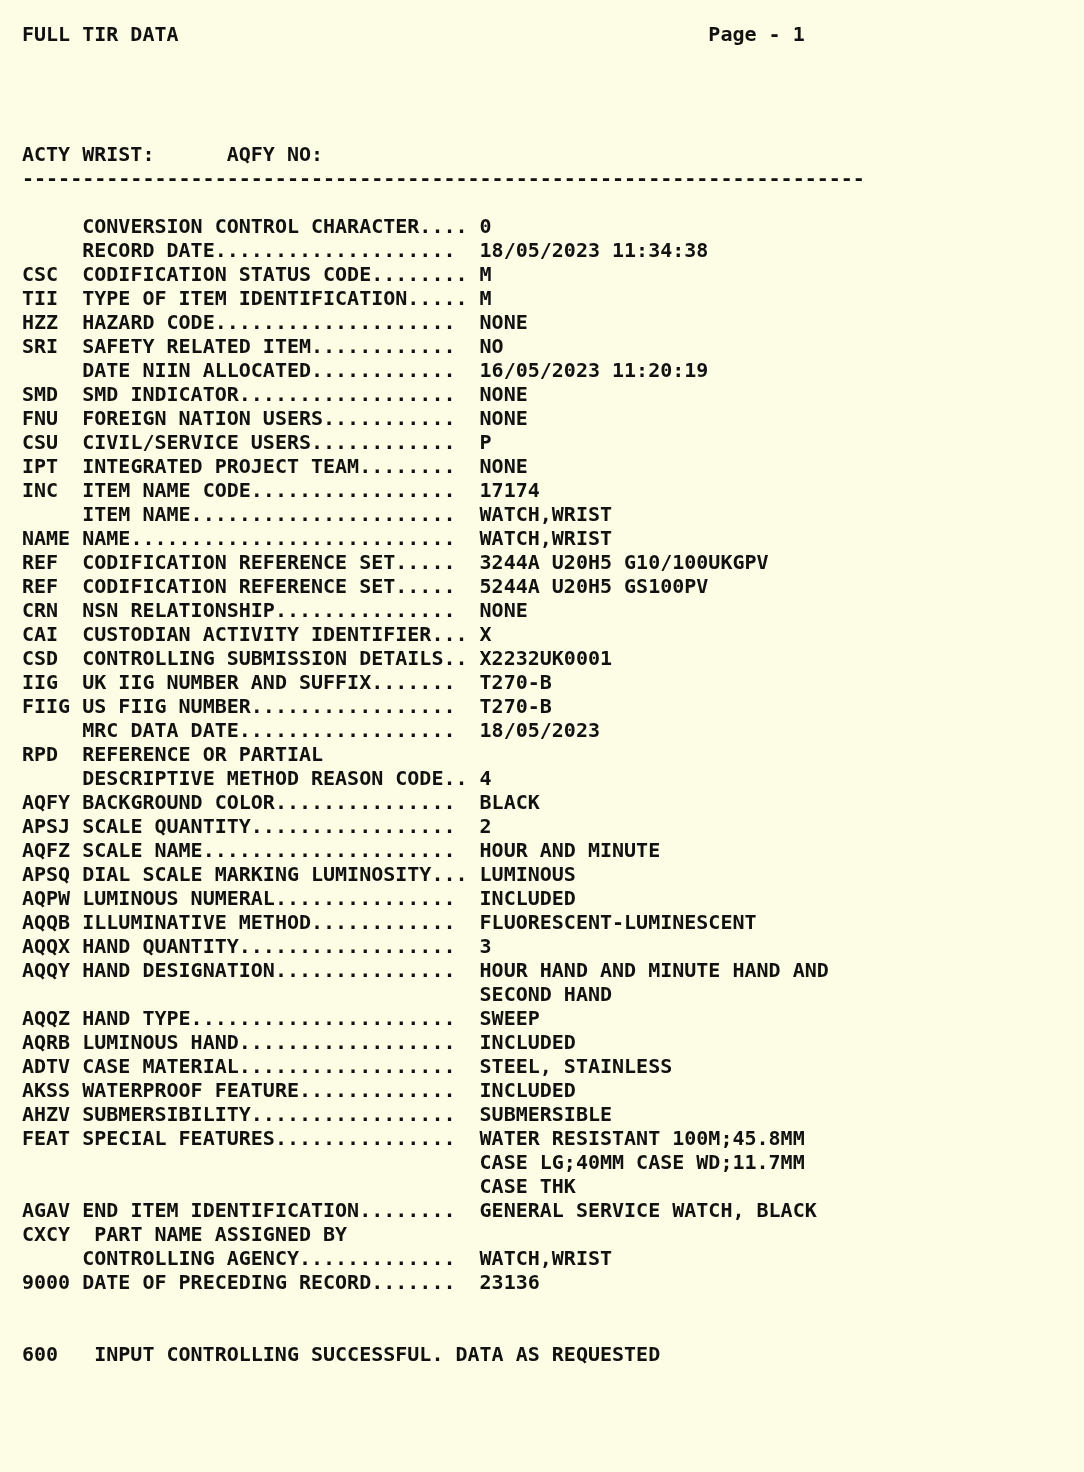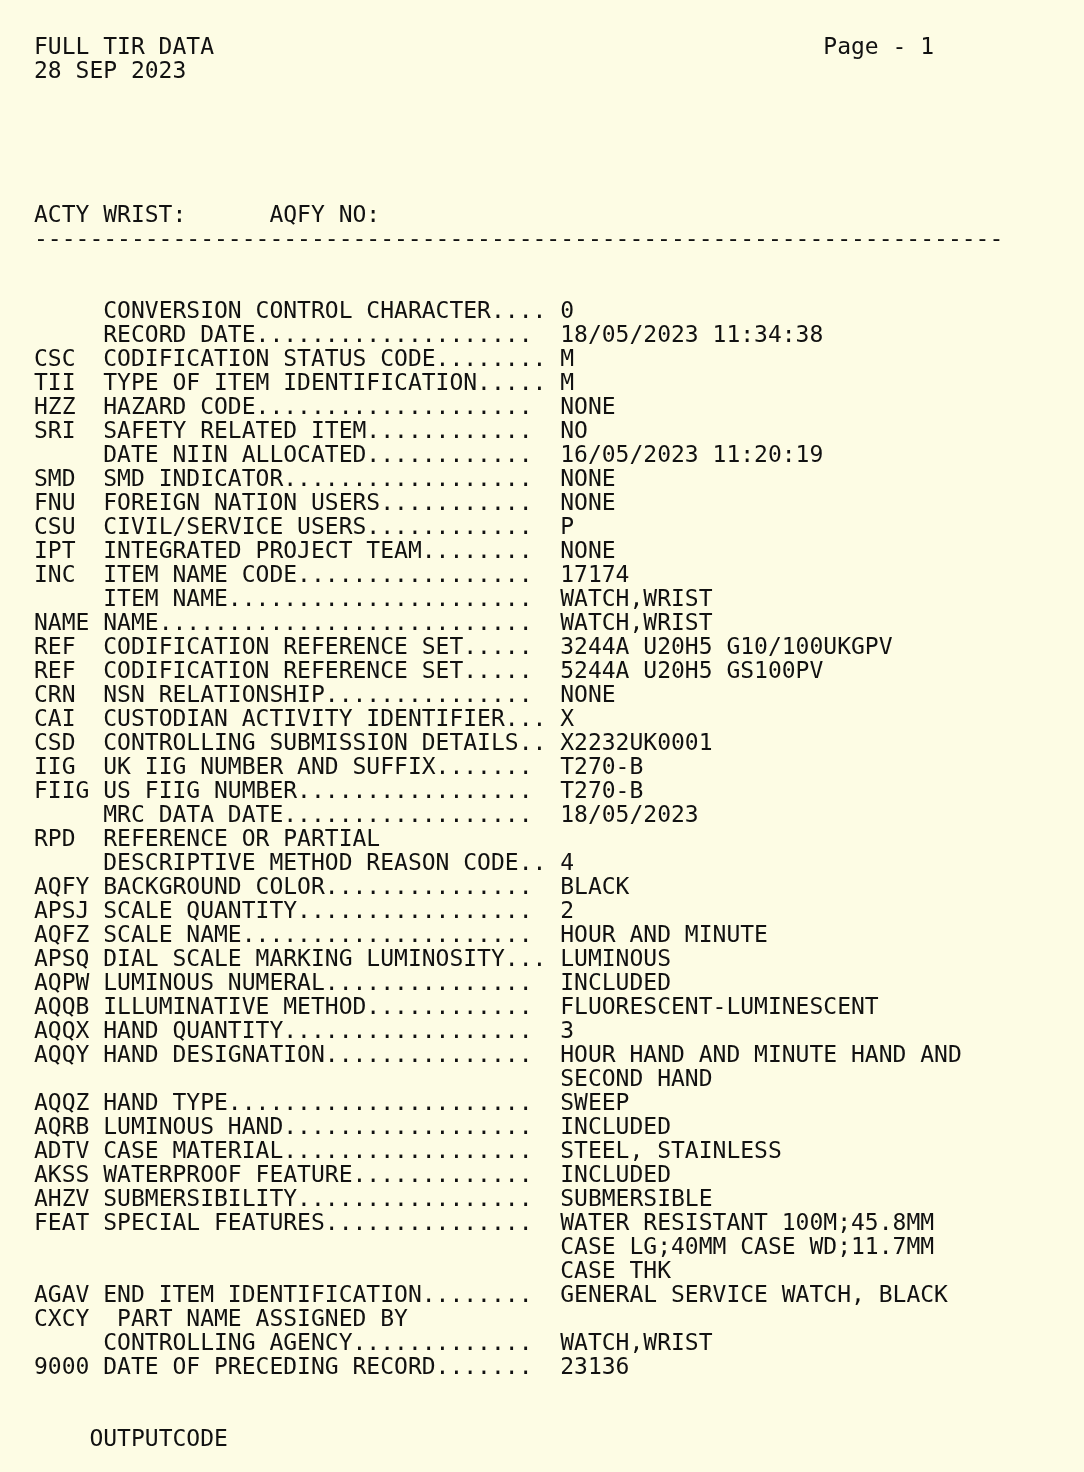--- a/index.html
+++ b/index.html
@@ -16,52 +16,53 @@
     color: #111111;
   }
   .page {
     position: relative;
     width: 1084px;
     min-height: 1472px;
     box-sizing: border-box;
     padding: 22px 24px 0 22px;
   }
   pre.tty {
-    margin: 12px;
+    margin: 0;
     font-family: "DejaVu Sans Mono", "Liberation Mono", monospace;
-    font-size: 23px;
+    font-size: 20px;
     line-height: 24px;
     letter-spacing: 0px;
     white-space: pre;
     color: #111111;
+    font-weight: bold;
   }
   .hdr-row {
     display: block;
     white-space: pre;
   }
   .blank {
     display: block;
     height: 24px;
   }
   .rule {
     white-space: pre;
   }
 </style>
 </head>
 <body>
 
 <div class="page">
 
-  <pre class="tty"><span class="hdr-row"><span>FULL TIR DATA</span><span>                                            </span><span>Page - 1</span></span><span class="hdr-row">28 SEP 2023</span></pre>
+  <pre class="tty"><span class="hdr-row"><span>FULL TIR DATA</span><span>                                            </span><span>Page - 1</span></span></pre>
 
   <pre class="tty"><span class="blank"> </span><span class="blank"> </span><span class="blank"> </span><span class="blank"> </span></pre>
 
   <pre class="tty"><span class="hdr-row"><span>ACTY WRIST:</span><span>      </span><span>AQFY NO:</span></span><span class="rule hdr-row">----------------------------------------------------------------------</span></pre>
 
   <pre class="tty"><span class="blank"> </span></pre>
 
   <pre class="tty" id="field-list"><span class="hdr-row"><span>     </span><span>CONVERSION CONTROL CHARACTER.... </span><span>0</span></span><span class="hdr-row"><span>     </span><span>RECORD DATE....................  </span><span>18/05/2023 11:34:38</span></span><span class="hdr-row"><span>CSC  </span><span>CODIFICATION STATUS CODE........ </span><span>M</span></span><span class="hdr-row"><span>TII  </span><span>TYPE OF ITEM IDENTIFICATION..... </span><span>M</span></span><span class="hdr-row"><span>HZZ  </span><span>HAZARD CODE....................  </span><span>NONE</span></span><span class="hdr-row"><span>SRI  </span><span>SAFETY RELATED ITEM............  </span><span>NO</span></span><span class="hdr-row"><span>     </span><span>DATE NIIN ALLOCATED............  </span><span>16/05/2023 11:20:19</span></span><span class="hdr-row"><span>SMD  </span><span>SMD INDICATOR..................  </span><span>NONE</span></span><span class="hdr-row"><span>FNU  </span><span>FOREIGN NATION USERS...........  </span><span>NONE</span></span><span class="hdr-row"><span>CSU  </span><span>CIVIL/SERVICE USERS............  </span><span>P</span></span><span class="hdr-row"><span>IPT  </span><span>INTEGRATED PROJECT TEAM........  </span><span>NONE</span></span><span class="hdr-row"><span>INC  </span><span>ITEM NAME CODE.................  </span><span>17174</span></span><span class="hdr-row"><span>     </span><span>ITEM NAME......................  </span><span>WATCH,WRIST</span></span><span class="hdr-row"><span>NAME </span><span>NAME...........................  </span><span>WATCH,WRIST</span></span><span class="hdr-row"><span>REF  </span><span>CODIFICATION REFERENCE SET.....  </span><span>3244A U20H5 G10/100UKGPV</span></span><span class="hdr-row"><span>REF  </span><span>CODIFICATION REFERENCE SET.....  </span><span>5244A U20H5 GS100PV</span></span><span class="hdr-row"><span>CRN  </span><span>NSN RELATIONSHIP...............  </span><span>NONE</span></span><span class="hdr-row"><span>CAI  </span><span>CUSTODIAN ACTIVITY IDENTIFIER... </span><span>X</span></span><span class="hdr-row"><span>CSD  </span><span>CONTROLLING SUBMISSION DETAILS.. </span><span>X2232UK0001</span></span><span class="hdr-row"><span>IIG  </span><span>UK IIG NUMBER AND SUFFIX.......  </span><span>T270-B</span></span><span class="hdr-row"><span>FIIG </span><span>US FIIG NUMBER.................  </span><span>T270-B</span></span><span class="hdr-row"><span>     </span><span>MRC DATA DATE..................  </span><span>18/05/2023</span></span><span class="hdr-row"><span>RPD  </span><span>REFERENCE OR PARTIAL             </span><span></span></span><span class="hdr-row"><span>     </span><span>DESCRIPTIVE METHOD REASON CODE.. </span><span>4</span></span><span class="hdr-row"><span>AQFY </span><span>BACKGROUND COLOR...............  </span><span>BLACK</span></span><span class="hdr-row"><span>APSJ </span><span>SCALE QUANTITY.................  </span><span>2</span></span><span class="hdr-row"><span>AQFZ </span><span>SCALE NAME.....................  </span><span>HOUR AND MINUTE</span></span><span class="hdr-row"><span>APSQ </span><span>DIAL SCALE MARKING LUMINOSITY... </span><span>LUMINOUS</span></span><span class="hdr-row"><span>AQPW </span><span>LUMINOUS NUMERAL...............  </span><span>INCLUDED</span></span><span class="hdr-row"><span>AQQB </span><span>ILLUMINATIVE METHOD............  </span><span>FLUORESCENT-LUMINESCENT</span></span><span class="hdr-row"><span>AQQX </span><span>HAND QUANTITY..................  </span><span>3</span></span><span class="hdr-row"><span>AQQY </span><span>HAND DESIGNATION...............  </span><span>HOUR HAND AND MINUTE HAND AND</span></span><span class="hdr-row"><span>     </span><span>                                 </span><span>SECOND HAND</span></span><span class="hdr-row"><span>AQQZ </span><span>HAND TYPE......................  </span><span>SWEEP</span></span><span class="hdr-row"><span>AQRB </span><span>LUMINOUS HAND..................  </span><span>INCLUDED</span></span><span class="hdr-row"><span>ADTV </span><span>CASE MATERIAL..................  </span><span>STEEL, STAINLESS</span></span><span class="hdr-row"><span>AKSS </span><span>WATERPROOF FEATURE.............  </span><span>INCLUDED</span></span><span class="hdr-row"><span>AHZV </span><span>SUBMERSIBILITY.................  </span><span>SUBMERSIBLE</span></span><span class="hdr-row"><span>FEAT </span><span>SPECIAL FEATURES...............  </span><span>WATER RESISTANT 100M;45.8MM</span></span><span class="hdr-row"><span>     </span><span>                                 </span><span>CASE LG;40MM CASE WD;11.7MM</span></span><span class="hdr-row"><span>     </span><span>                                 </span><span>CASE THK</span></span><span class="hdr-row"><span>AGAV </span><span>END ITEM IDENTIFICATION........  </span><span>GENERAL SERVICE WATCH, BLACK</span></span><span class="hdr-row"><span>CXCY </span><span> PART NAME ASSIGNED BY           </span><span></span></span><span class="hdr-row"><span>     </span><span>CONTROLLING AGENCY.............  </span><span>WATCH,WRIST</span></span><span class="hdr-row"><span>9000 </span><span>DATE OF PRECEDING RECORD.......  </span><span>23136</span></span></pre>
 
   <pre class="tty"><span class="blank"> </span></pre>
 
-  <pre class="tty"><span class="hdr-row">    <span>OUTPUTCODE</span></span><span class="blank"> </span><span class="hdr-row"><span>600</span><span>   </span><span>INPUT CONTROLLING SUCCESSFUL. DATA AS REQUESTED</span></span></pre>
+  <pre class="tty"><span class="blank"> </span><span class="hdr-row"><span>600</span><span>   </span><span>INPUT CONTROLLING SUCCESSFUL. DATA AS REQUESTED</span></span></pre>
 
 </div>
 
 </body></html>

